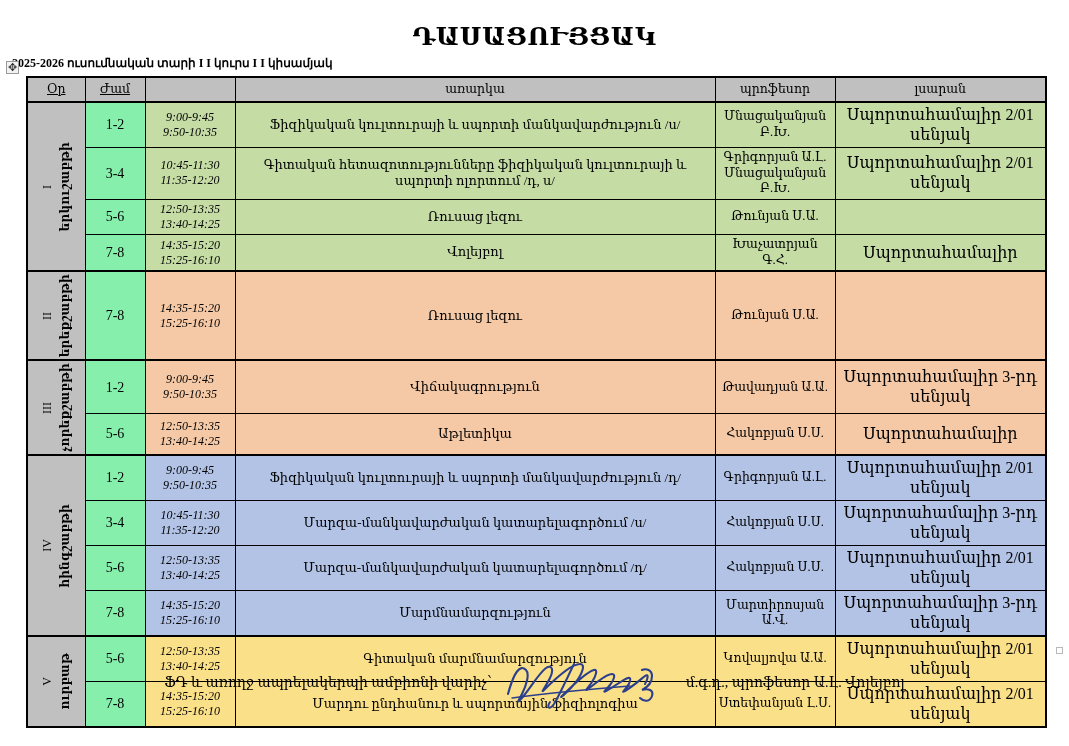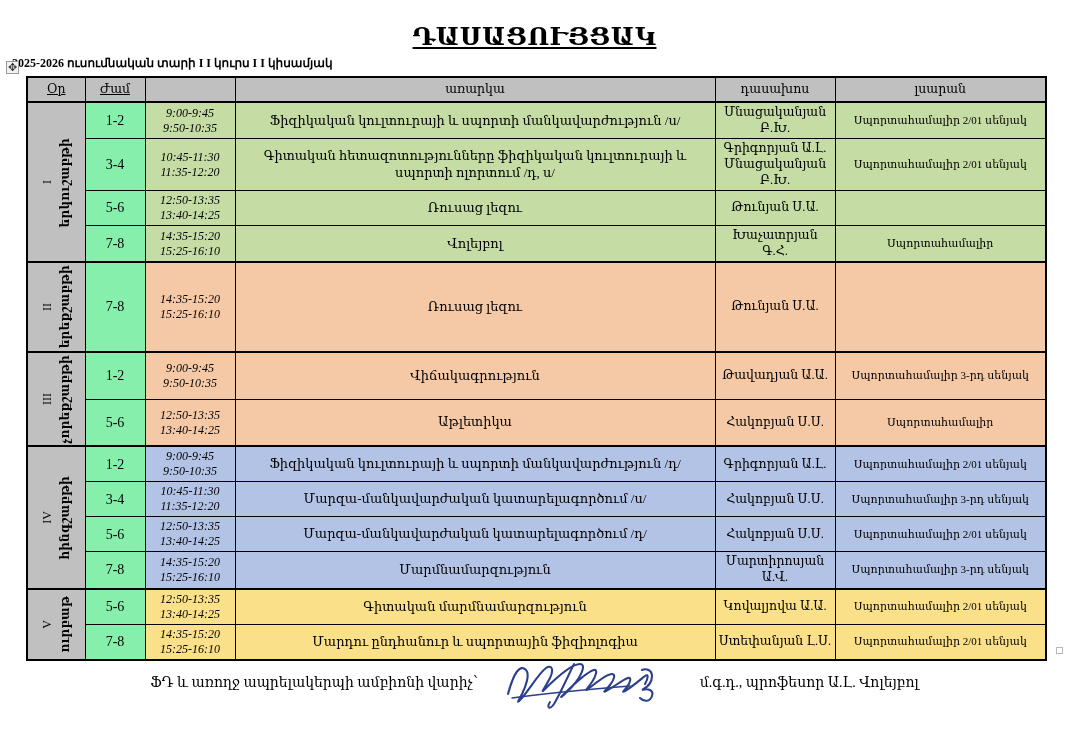--- a/index.html
+++ b/index.html
@@ -44,21 +44,20 @@
 
   
   .title {
     text-align: center;
     font-family: "DejaVu Serif", "Liberation Serif", serif;
     font-weight: bold;
     font-size: 25px;
     letter-spacing: 0.5px;
     padding-top: 22px;
     margin: 0;
-    text-decoration: underline;
   }
   .subtitle {
     text-align: left;
     font-family: "Liberation Serif", serif;
     font-weight: bold;
     font-size: 12px;
     margin: 5px 0 0 12px;
   }
 
   
@@ -128,21 +127,21 @@
   }
   td.subj-cell {
     font-size: 13px;
     margin-top: 20px;
   }
   td.teach-cell {
     font-size: 12.5px;
     white-space: pre-line;
   }
   td.room-cell {
-    font-size: 11px;
+    font-size: 16px;
   }
 
   
   .bg-green  { background: #c5dca5; }
   .bg-peach  { background: #f5c9a6; }
   .bg-blue   { background: #b3c3e6; }
   .bg-yellow { background: #fbe08a; }
 
   
   tr.block-start > td { border-top: 2px solid #000000; }
@@ -154,21 +153,21 @@
     position: absolute;
     left: 0;
     top: 660px;
     width: 1069px;
     text-align: center;
   }
   .footer-line {
     display: inline-flex;
     align-items: center;
     justify-content: center;
-    gap: 18px;
+    gap: 4px;
     font-size: 14px;
     white-space: nowrap;
   }
   .footer-left { padding-right: 6px; }
   .footer-right { padding-left: 10px; }
   .signature {
     display: inline-block;
     width: 170px;
     height: 44px;
     position: relative;
@@ -193,21 +192,21 @@
       <col class="c-subj">
         <col class="c-teach">
         <col class="c-room">
     </colgroup>
     <thead>
       <tr>
         <td class="hdr-underline"><span>Օր</span></td>
         <td class="hdr-underline"><span>Ժամ</span></td>
         <td><span></span></td>
         <td><span>առարկա</span></td>
-        <td><span>դասախոս</span></td>
+        <td><span>պրոֆեսոր</span></td>
         <td><span>լսարան</span></td>
       </tr>
     </thead>
     <tbody id="schedule-body">
         <tr class="block-start">
           <td class="day-cell" rowspan="4">
             <div style="display: flex; align-items: center; justify-content: center; height: 100%; gap: 4px;">
               <span class="roman" style="writing-mode: vertical-rl; transform: rotate(180deg);">I</span>
               <div class="day-rot">երկուշաբթի</div>
             </div>

